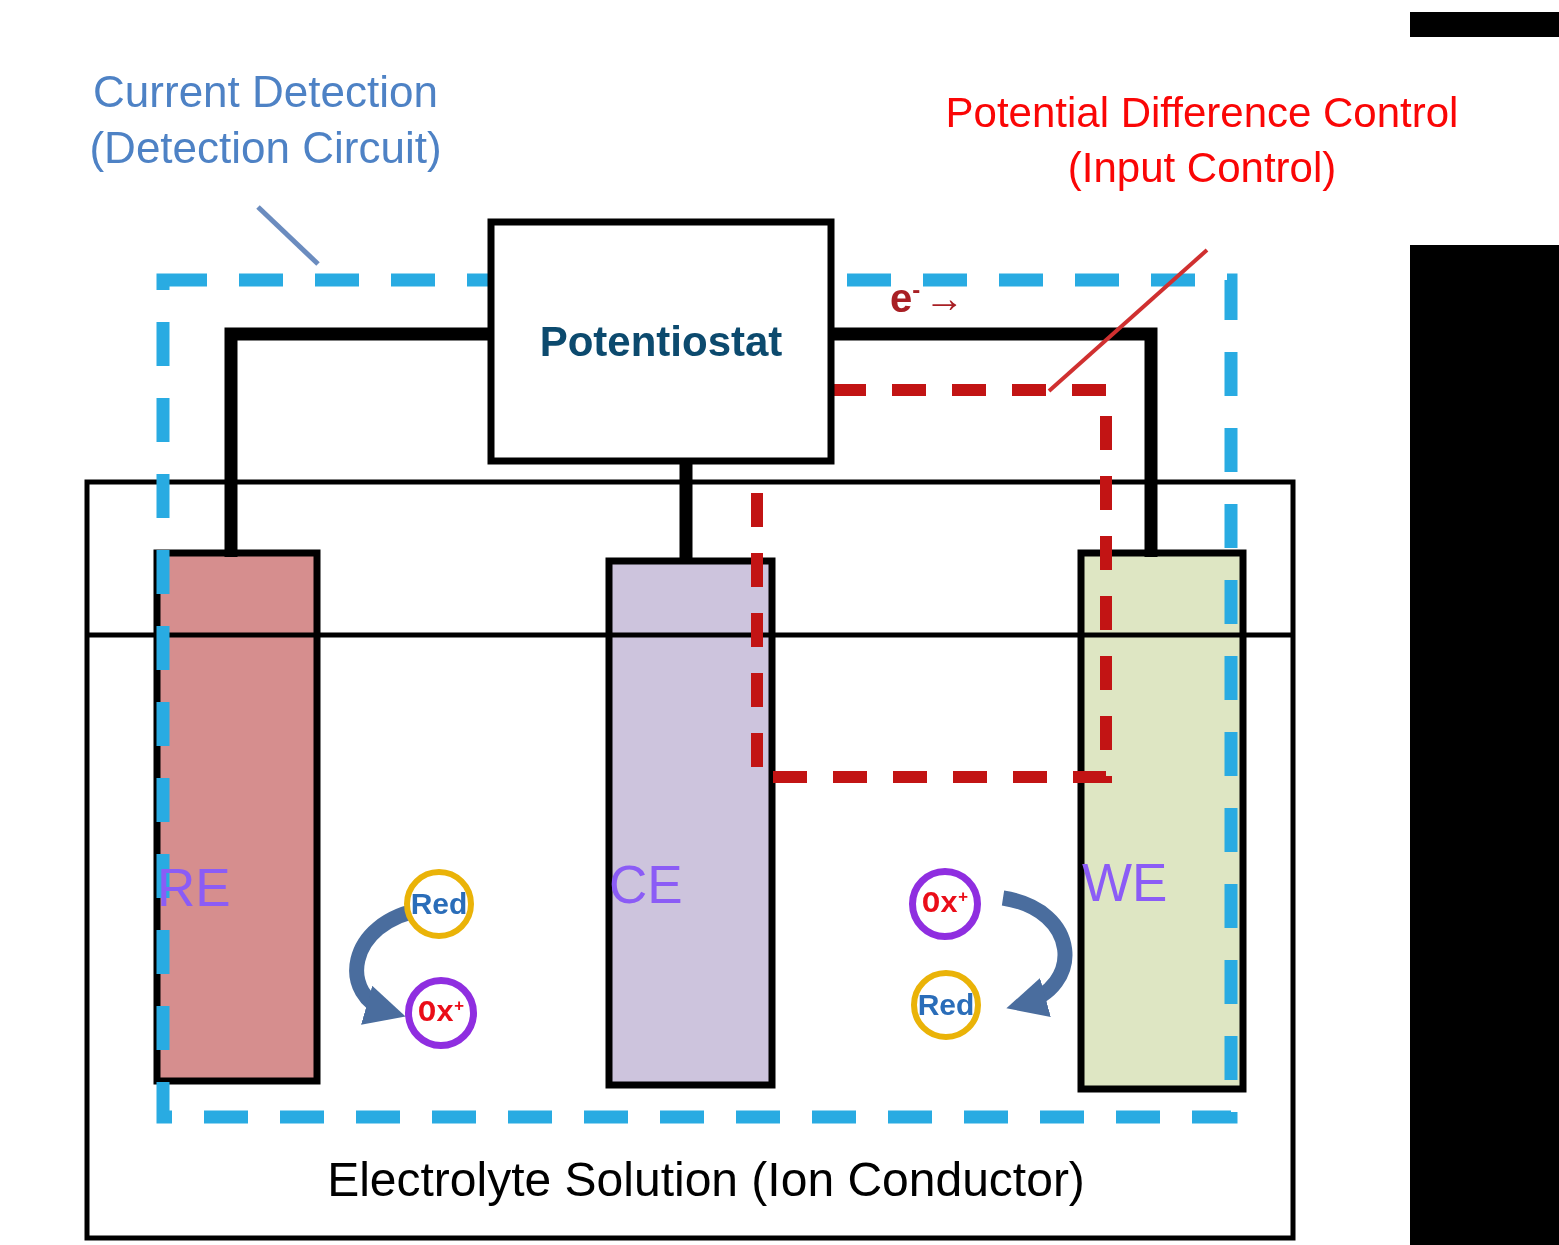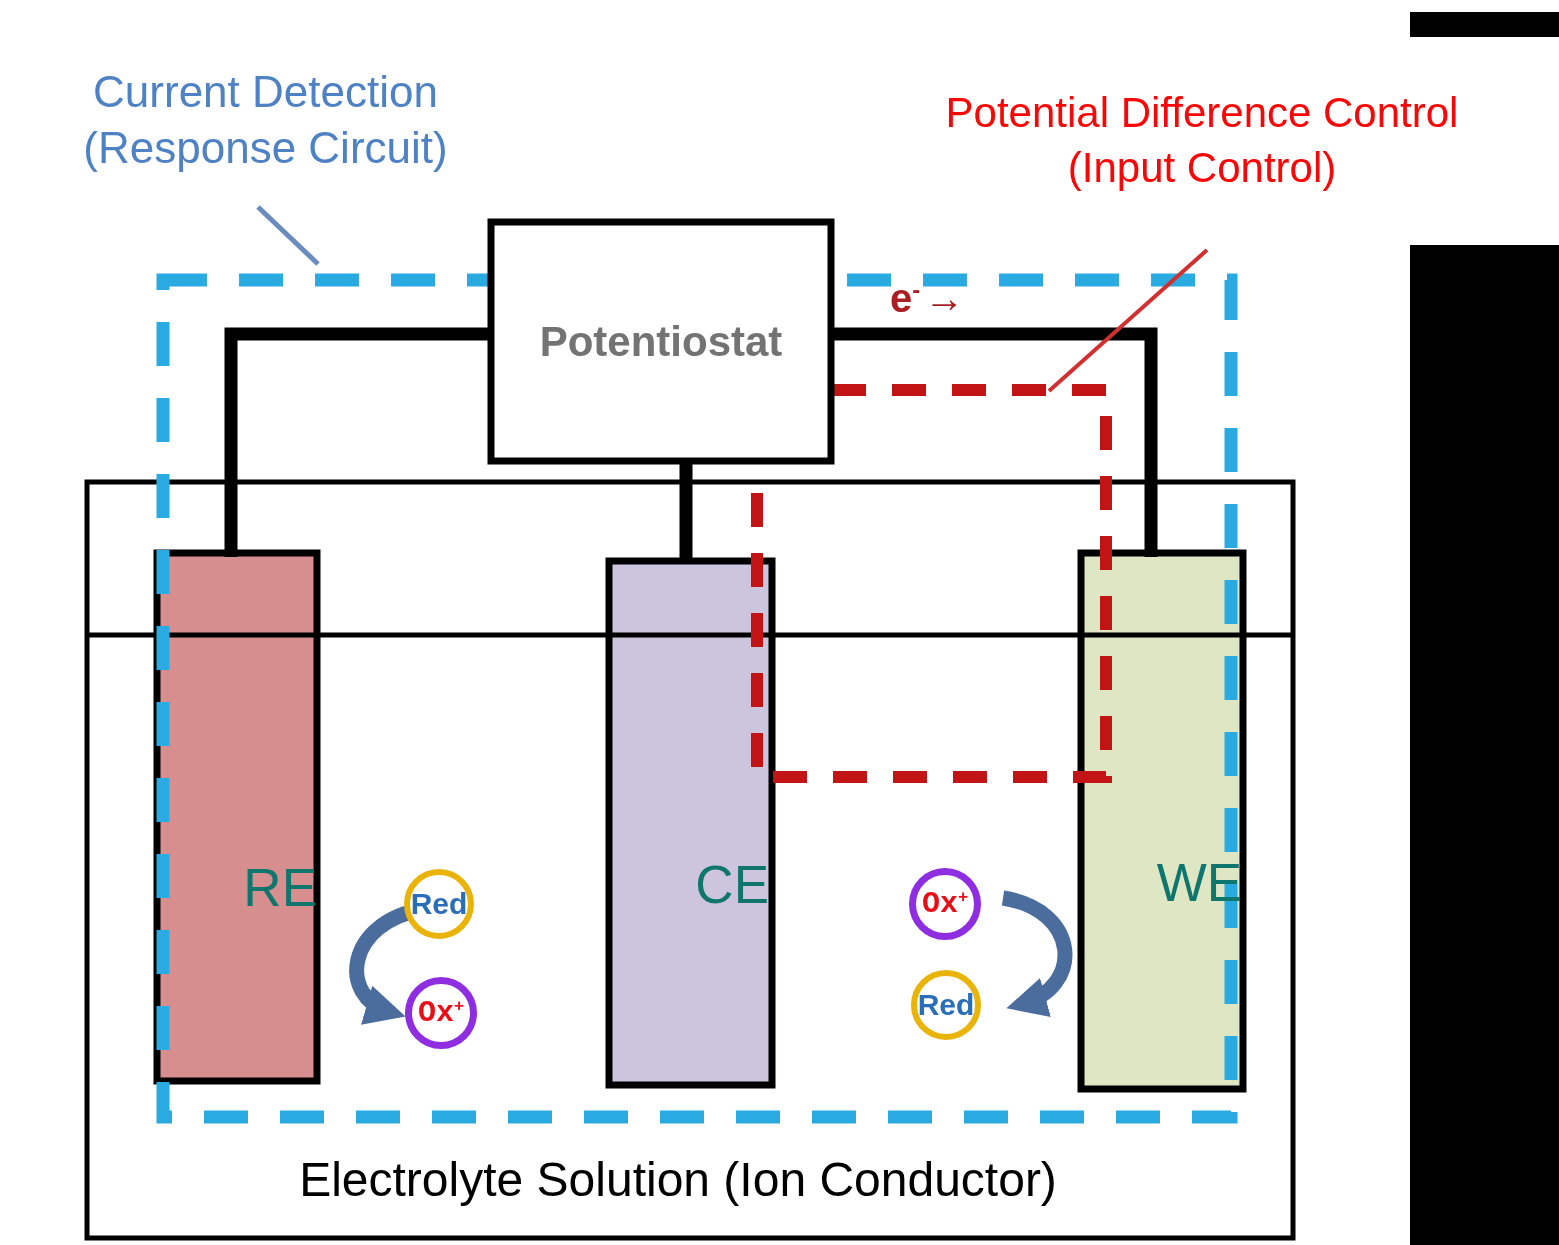--- a/index.html
+++ b/index.html
@@ -23,37 +23,37 @@
   }
   .callout-red {
     left: 898px; top: 74px; width: 608px;
     text-align: center;
     font-size: 42px; line-height: 1.3;
     color: #fa0606;
   }
   .potentiostat-box-label {
     left: 491px; top: 210px; width: 340px; height: 239px;
     display: flex; align-items: center; justify-content: center;
-    font-size: 42px; font-weight: bold; color: #737373;
+    font-size: 42px; font-weight: bold; color: #0c4a6e;
   }
   .electron-label {
     left: 890px; top: 264px;
     font-size: 40px; font-weight: bold; color: #a81f24;
     display: inline-flex; align-items: flex-start;
   }
   .electron-label sup { font-size: 24px; line-height: 1; margin-top: 2px; }
   .electron-label .e-arrow { margin-left: 4px; }
 
-  .electrode-label { font-size: 53px; color: #0f766e; text-align: right; width: 160px; }
+  .electrode-label { font-size: 53px; color: #8b5cf6; text-align: left; width: 160px; }
   .re-pos { left: 157px; top: 845px; }
   .ce-pos { left: 609px; top: 842px; }
   .we-pos { left: 1082px; top: 840px; }
 
   .electrolyte-label {
-    left: 78px; top: 1140px; width: 1200px;
+    left: 106px; top: 1140px; width: 1200px;
     text-align: center; font-size: 48px; color: #000000;
   }
 
   .species {
     position: absolute;
     width: 58px; height: 58px;
     border-radius: 50%;
     display: flex; align-items: center; justify-content: center;
     background: #ffffff;
     font-weight: bold; font-size: 30px;
@@ -102,21 +102,21 @@
 
     <path d="M 424 897 C 345 910 338 985 390 1000" fill="none" stroke="#4a6d9e" stroke-width="15" marker-end="url(#headBlue)"></path>
     <path d="M 1003 886 C 1080 898 1084 975 1022 992" fill="none" stroke="#4a6d9e" stroke-width="15" marker-end="url(#headBlue)"></path>
 
     <rect x="1410" y="0" width="149" height="25" fill="#000000"></rect>
     <rect x="1410" y="233" width="149" height="1012" fill="#000000"></rect>
   </svg>
 
   <div class="txt callout-blue">
     <div>Current Detection</div>
-    <div>(Response Circuit)</div>
+    <div>(Detection Circuit)</div>
   </div>
 
   <div class="txt callout-red">
     <div>Potential Difference Control</div>
     <div>(Input Control)</div>
   </div>
 
   <div class="txt potentiostat-box-label">Potentiostat</div>
 
   <div class="txt electron-label">

